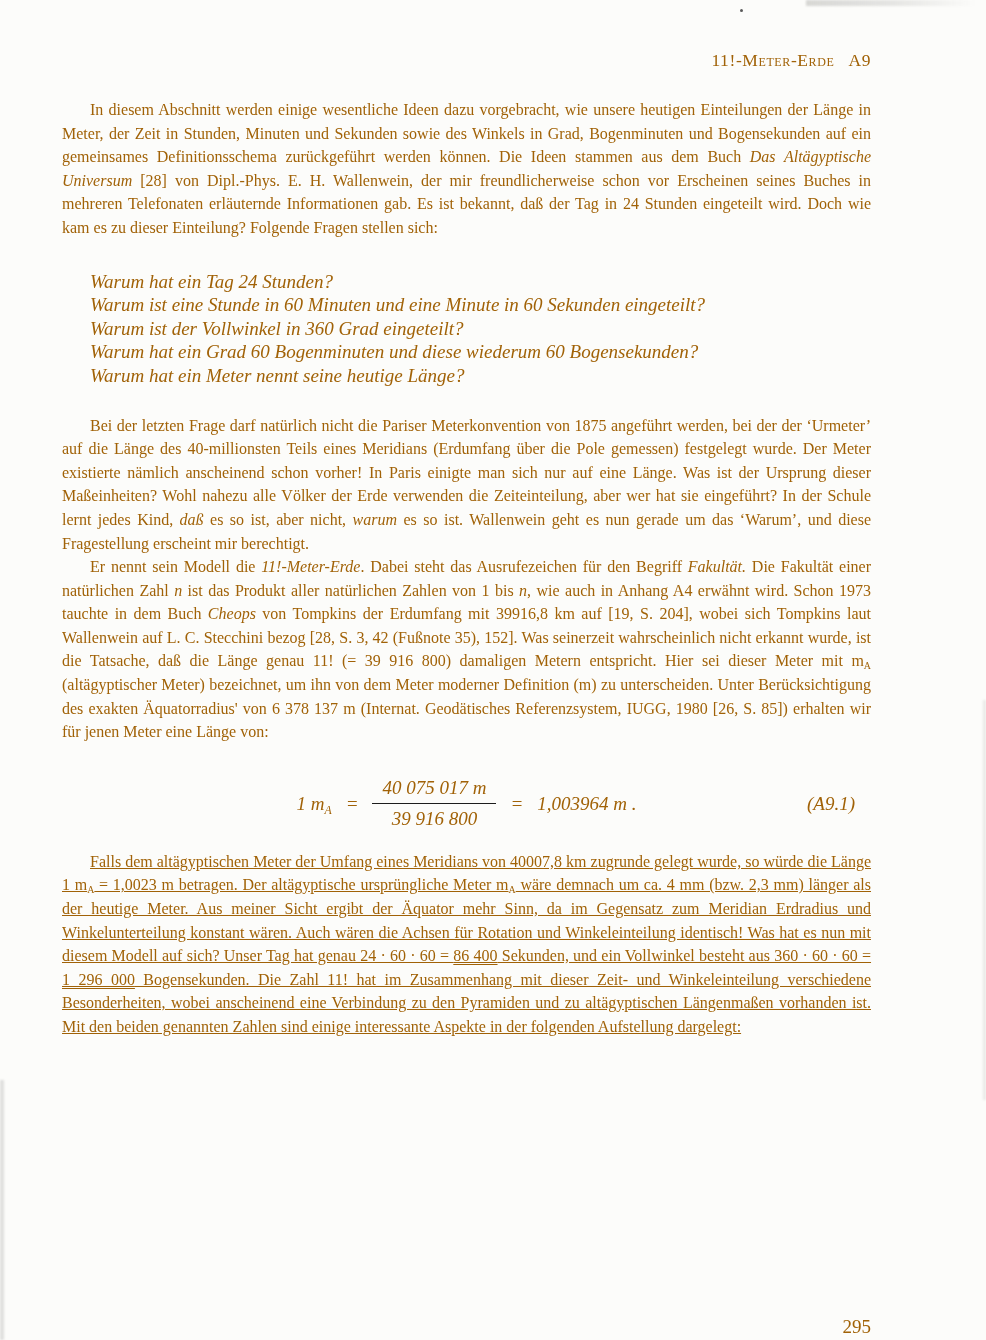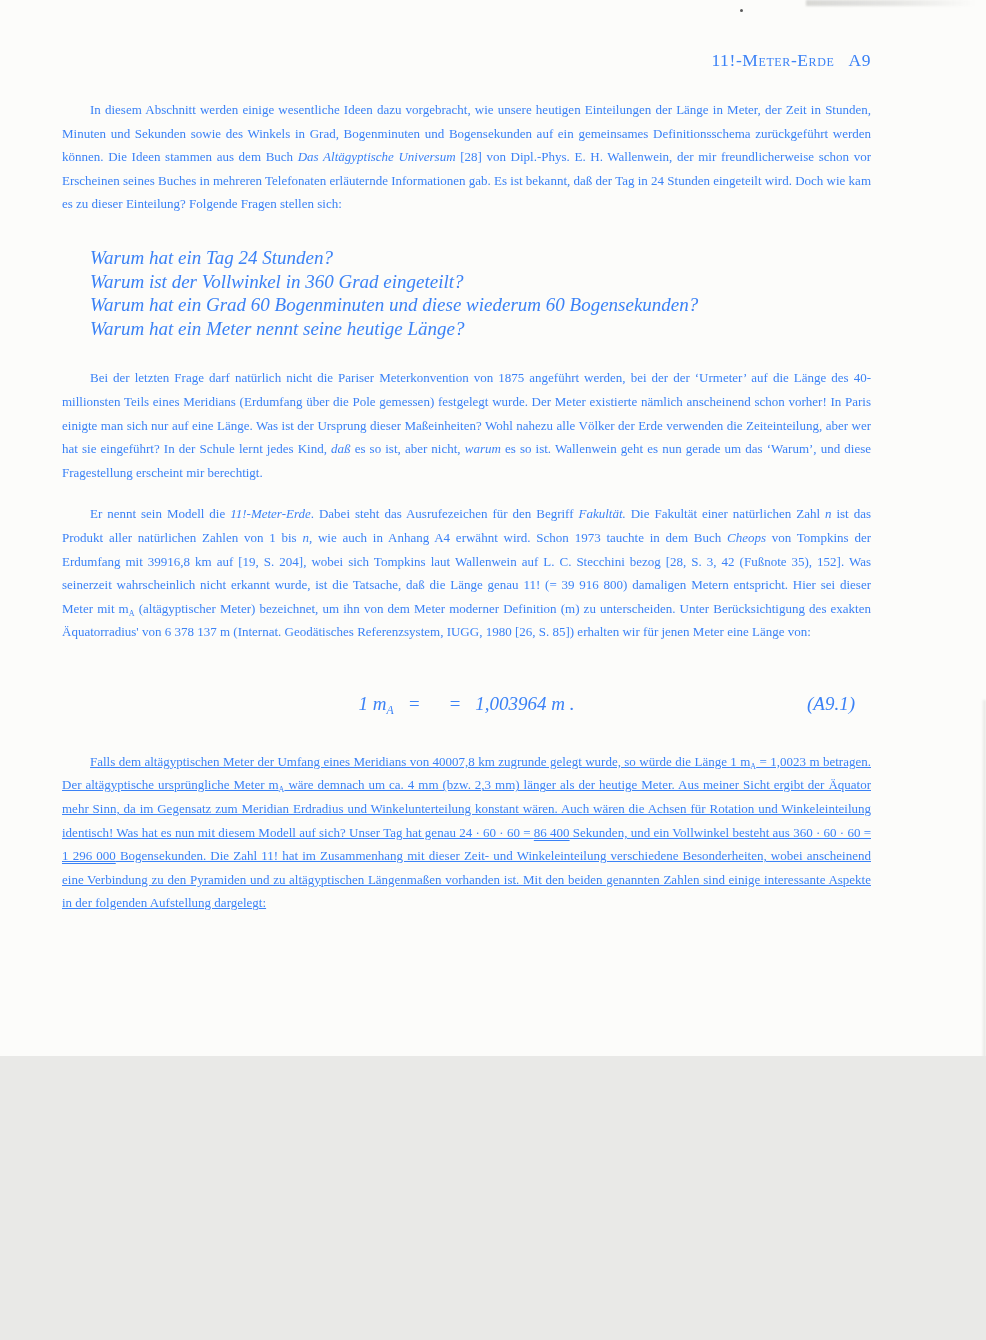--- a/index.html
+++ b/index.html
@@ -1,21 +1,21 @@
 <!DOCTYPE html>
 <html lang="de"><head>
 <meta charset="utf-8">
 <style>
   html,body { margin:0; padding:0; background:#e9e9e7; }
   .page {
     position:relative;
-    width:986px; height:1056px;
+    width:986px; height:1340px;
     margin:0 auto;
     background:#fcfcfa;
-    color:#3b82f6;
+    color:#a16207;
     font-family:"Liberation Serif","DejaVu Serif",serif;
     overflow:hidden;
   }
   .running-header {
     margin:50px 115px 0 62px;
     text-align:right;
     font-variant:small-caps;
     font-size:17.5px;
     letter-spacing:0.6px;
     line-height:20px;
@@ -26,28 +26,28 @@
     font-size:21px;
     font-weight:bold;
     line-height:26px;
     white-space:nowrap;
   }
   .doc-title .t-number { margin-right:20px; }
   .doc-title .t-ref { margin-left:12px; }
   .para {
     margin:0 115px 0 62px;
     width:809px;
-    font-size:13px;
+    font-size:16px;
     line-height:23.6px;
     text-align:justify;
     text-indent:28px;
   }
   .p1 { margin-top:28px; }
   .p2 { margin-top:26px; }
-  .p3 { margin-top:18px; }
+  .p3 { }
   .p4 { margin-top:12px;text-decoration:underline; }
   .questions {
     margin:30px 115px 0 90px;
     font-size:19px;
     font-style:italic;
     line-height:23.6px;
   }
   .r-i { font-style:italic; }
   .r-u { text-decoration:underline; text-underline-offset:3px; }
   .r-sub, .f-sub {
@@ -102,32 +102,37 @@
 
   <div class="running-header">
     <span>11!-Meter-Erde</span><span class="rh-section">A9</span>
   </div>
 
 
   <p class="para p1"><span>In diesem Abschnitt werden einige wesentliche Ideen dazu vorgebracht, wie unsere heutigen Einteilungen der Länge in Meter, der Zeit in Stunden, Minuten und Sekunden sowie des Winkels in Grad, Bogenminuten und Bogensekunden auf ein gemeinsames Definitionsschema zurückgeführt werden können. Die Ideen stammen aus dem Buch </span><span class="r-i">Das Altägyptische Universum</span><span> [28] von Dipl.-Phys. E. H. Wallenwein, der mir freundlicherweise schon vor Erscheinen seines Buches in mehreren Telefonaten erläuternde Informationen gab. Es ist bekannt, daß der Tag in 24 Stunden eingeteilt wird. Doch wie kam es zu dieser Einteilung? Folgende Fragen stellen sich:</span></p>
 
   <div class="questions">
       <div class="question-line">Warum hat ein Tag 24 Stunden?</div>
+      <div class="question-line">Warum ist eine Stunde in 60 Minuten und eine Minute in 60 Sekunden eingeteilt?</div>
       <div class="question-line">Warum ist der Vollwinkel in 360 Grad eingeteilt?</div>
       <div class="question-line">Warum hat ein Grad 60 Bogenminuten und diese wiederum 60 Bogensekunden?</div>
       <div class="question-line">Warum hat ein Meter nennt seine heutige Länge?</div>
     </div>
 
   <p class="para p2"><span>Bei der letzten Frage darf natürlich nicht die Pariser Meterkonvention von 1875 angeführt werden, bei der der ‘Urmeter’ auf die Länge des 40-millionsten Teils eines Meridians (Erdumfang über die Pole gemessen) festgelegt wurde. Der Meter existierte nämlich anscheinend schon vorher! In Paris einigte man sich nur auf eine Länge. Was ist der Ursprung dieser Maßeinheiten? Wohl nahezu alle Völker der Erde verwenden die Zeiteinteilung, aber wer hat sie eingeführt? In der Schule lernt jedes Kind, </span><span class="r-i">daß</span><span> es so ist, aber nicht, </span><span class="r-i">warum</span><span> es so ist. Wallenwein geht es nun gerade um das ‘Warum’, und diese Fragestellung erscheint mir berechtigt.</span></p>
 
   <p class="para p3"><span>Er nennt sein Modell die </span><span class="r-i">11!-Meter-Erde</span><span>. Dabei steht das Ausrufezeichen für den Begriff </span><span class="r-i">Fakultät.</span><span> Die Fakultät einer natürlichen Zahl </span><span class="r-i">n</span><span> ist das Produkt aller natürlichen Zahlen von 1 bis </span><span class="r-i">n</span><span>, wie auch in Anhang A4 erwähnt wird. Schon 1973 tauchte in dem Buch </span><span class="r-i">Cheops</span><span> von Tompkins der Erdumfang mit 39916,8 km auf [19, S. 204], wobei sich Tompkins laut Wallenwein auf L. C. Stecchini bezog [28, S. 3, 42 (Fußnote 35), 152]. Was seinerzeit wahrscheinlich nicht erkannt wurde, ist die Tatsache, daß die Länge genau 11! (= 39 916 800) damaligen Metern entspricht. Hier sei dieser Meter mit m</span><span class="r-sub">A</span><span> (altägyptischer Meter) bezeichnet, um ihn von dem Meter moderner Definition (m) zu unterscheiden. Unter Berücksichtigung des exakten Äquatorradius' von 6 378 137 m (Internat. Geodätisches Referenzsystem, IUGG, 1980 [26, S. 85]) erhalten wir für jenen Meter eine Länge von:</span></p>
 
   <div class="formula">
     <span><span>1 m</span><span class="f-sub">A</span></span>
     <span class="f-eq">=</span>
+    <span class="frac">
+      <span class="num">40 075 017 m</span>
+      <span class="den">39 916 800</span>
+    </span>
     <span class="f-eq">=</span>
     <span>1,003964 m .</span>
     <span class="eq-label">(A9.1)</span>
   </div>
 
   <p class="para p4"><span>Falls dem altägyptischen Meter der Umfang eines Meridians von 40007,8 km zugrunde gelegt wurde, so würde die Länge 1 m</span><span class="r-sub">A</span><span> = 1,0023 m betragen. Der altägyptische ursprüngliche Meter m</span><span class="r-sub">A</span><span> wäre demnach um ca. 4 mm (bzw. 2,3 mm) länger als der heutige Meter. Aus meiner Sicht ergibt der Äquator mehr Sinn, da im Gegensatz zum Meridian Erdradius und Winkelunterteilung konstant wären. Auch wären die Achsen für Rotation und Winkeleinteilung identisch! Was hat es nun mit diesem Modell auf sich? Unser Tag hat genau 24 · 60 · 60 = </span><span class="r-u">86 400</span><span> Sekunden, und ein Vollwinkel besteht aus 360 · 60 · 60 = </span><span class="r-u">1 296 000</span><span> Bogensekunden. Die Zahl 11! hat im Zusammenhang mit dieser Zeit- und Winkeleinteilung verschiedene Besonderheiten, wobei anscheinend eine Verbindung zu den Pyramiden und zu altägyptischen Längenmaßen vorhanden ist. Mit den beiden genannten Zahlen sind einige interessante Aspekte in der folgenden Aufstellung dargelegt:</span></p>
 
   <div class="page-number">295</div>
 
   <div class="speck"></div>

